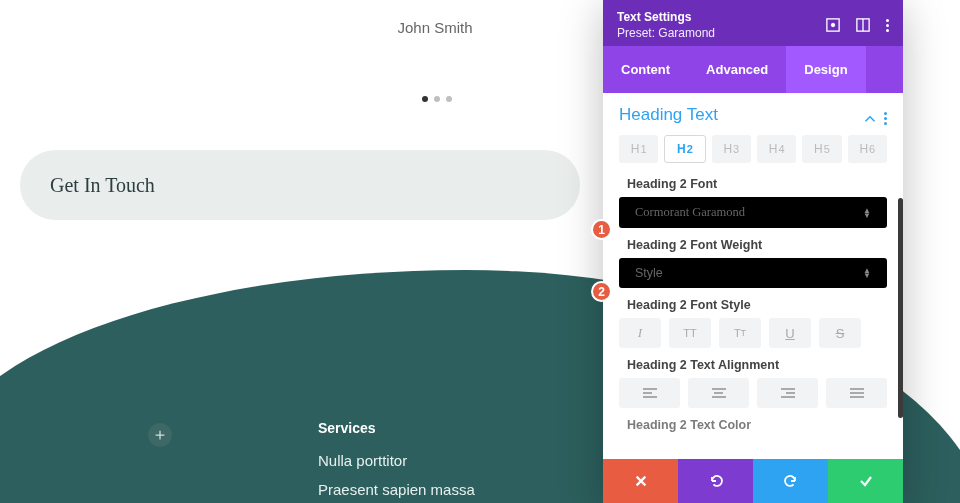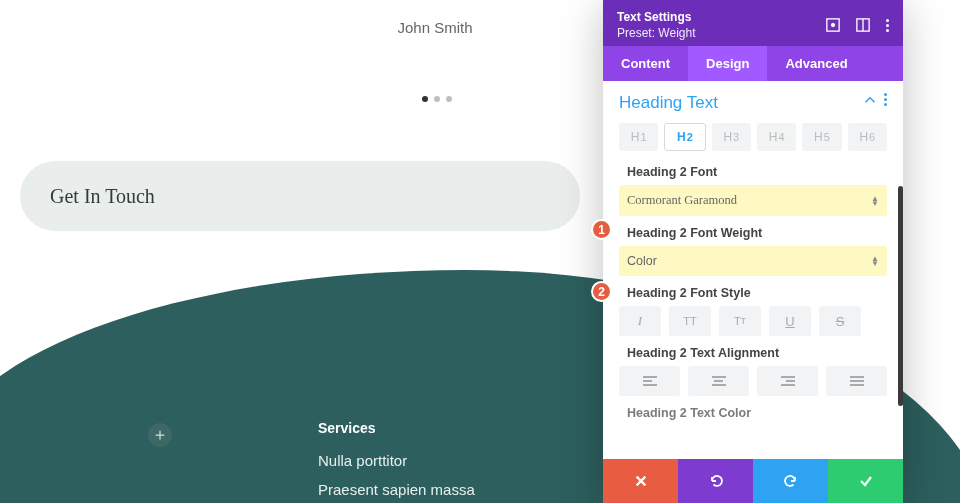--- a/index.html
+++ b/index.html
@@ -23,21 +23,21 @@
   }
   .dots {
     position: absolute;
     top: 96px; left: 422px;
     display: flex; gap: 6px;
   }
   .dot { width: 6px; height: 6px; border-radius: 50%; background: #bfbfbf; }
   .dot.active { background: #333; }
   .pill {
     position: absolute;
-    top: 161px; left: 20px;
+    top: 150px; left: 20px;
     width: 560px; height: 70px;
     background: #e9edec;
     border-radius: 40px;
     display: flex; align-items: center;
     padding-left: 30px;
     font-family: Georgia, 'Times New Roman', serif;
     font-size: 20px;
     color: #2c3e3d;
   }
   .teal-wave {
@@ -92,35 +92,35 @@
   .panel-sub { font-size: 12px; opacity: .9; margin-top: 2px; }
   .panel-hd-right { display: flex; gap: 16px; align-items: center; }
   .hd-icon { width: 14px; height: 14px; cursor: pointer; fill: #fff; stroke: #fff; }
   .kebab { display: flex; flex-direction: column; gap: 2px; cursor: pointer; }
   .kebab span { width: 3px; height: 3px; border-radius: 50%; background: #fff; }
   .tabs {
     background: #8e44e6;
     display: flex;
   }
   .tab {
-    padding: 10px 18px;
+    padding: 16px 18px;
     color: #fff;
     font-size: 13px;
     font-weight: 600;
     cursor: pointer;
   }
   .tab.active { background: #a259ff; }
   .panel-body {
     flex: 1;
     padding: 12px 16px;
     overflow: hidden;
     position: relative;
   }
   .section-hd {
-    display: flex; justify-content: space-between; align-items: flex-start;
+    display: flex; justify-content: space-between; align-items: flex-end;
     margin-bottom: 10px;
   }
   .section-title { color: #2ea3f2; font-size: 17px; }
   .section-hd-icons { display: flex; gap: 8px; align-items: center; color: #2ea3f2; }
   .chev-up { cursor: pointer; }
   .kebab2 { display: flex; flex-direction: column; gap: 2px; cursor: pointer; }
   .kebab2 span { width: 3px; height: 3px; border-radius: 50%; background: #2ea3f2; }
   .htabs { display: flex; gap: 6px; margin-bottom: 14px; }
   .htab {
     flex: 1; height: 28px;
@@ -134,22 +134,22 @@
   .htab.active { background: #fff; border: 1px solid #d8d8d8; color: #2ea3f2; font-weight: 600; }
   .sub { font-size: 11px; margin-left: 1px; }
   .ctrl-label {
     font-size: 12.5px;
     color: #444;
     font-weight: 600;
     margin: 10px 0 6px 0;
     padding-left: 8px;
   }
   .select {
-    background: #fef9c3;
-    padding: 8px 8px;
+    background: #000000;
+    padding: 8px 16px;
     border-radius: 3px;
     font-size: 12.5px;
     color: #666;
     display: flex; justify-content: space-between; align-items: center;
     cursor: pointer;
   }
   .select.garamond { font-family: Georgia, serif; }
   .caret-pair { display: flex; flex-direction: column; line-height: 5px; font-size: 8px; color: #888; }
   .style-row, .align-row { display: flex; gap: 8px; }
   .style-btn, .align-btn {
@@ -221,43 +221,43 @@
   <div>Nulla porttitor</div>
   <div>Praesent sapien massa</div>
 </div>
 
 <div class="footer-email">hello@divitherapy.com</div>
 
 <div class="panel">
   <div class="panel-hd">
     <div class="panel-hd-left">
       <div class="panel-title">Text Settings</div>
-      <div class="panel-sub">Preset: Weight</div>
+      <div class="panel-sub">Preset: Garamond</div>
     </div>
     <div class="panel-hd-right">
       <svg class="hd-icon" viewBox="0 0 16 16">
           <rect x="1" y="1" width="14" height="14" fill="none" stroke="#fff" stroke-width="1.5"></rect>
           <circle cx="8" cy="8" r="2" fill="#fff"></circle>
         </svg>
       <svg class="hd-icon" viewBox="0 0 16 16">
           <rect x="1" y="1" width="14" height="14" fill="none" stroke="#fff" stroke-width="1.5"></rect>
           <line x1="8" y1="1" x2="8" y2="15" stroke="#fff" stroke-width="1.5"></line>
         </svg>
       <div class="kebab">
           <span></span>
           <span></span>
           <span></span>
         </div>
     </div>
   </div>
 
   <div class="tabs">
     <div class="tab">Content</div>
+    <div class="tab">Advanced</div>
     <div class="tab active">Design</div>
-    <div class="tab">Advanced</div>
   </div>
 
   <div class="panel-body">
     <div class="section-hd">
       <div class="section-title">Heading Text</div>
       <div class="section-hd-icons">
         <svg class="chev-up" width="12" height="12" viewBox="0 0 16 16">
             <path d="M2 11l6-6 6 6" fill="none" stroke="#2ea3f2" stroke-width="2"></path>
           </svg>
         <div class="kebab2">
@@ -281,21 +281,21 @@
     <div class="select garamond">
       <span>Cormorant Garamond</span>
       <span class="caret-pair">
           <span>▲</span>
           <span>▼</span>
         </span>
     </div>
 
     <div class="ctrl-label">Heading 2 Font Weight</div>
     <div class="select">
-      <span>Color</span>
+      <span>Style</span>
       <span class="caret-pair">
           <span>▲</span>
           <span>▼</span>
         </span>
     </div>
 
     <div class="ctrl-label">Heading 2 Font Style</div>
     <div class="style-row">
       <div class="style-btn" style="font-style:italic;font-family:serif">I</div>
       <div class="style-btn" style="font-size:11px;">TT</div>

